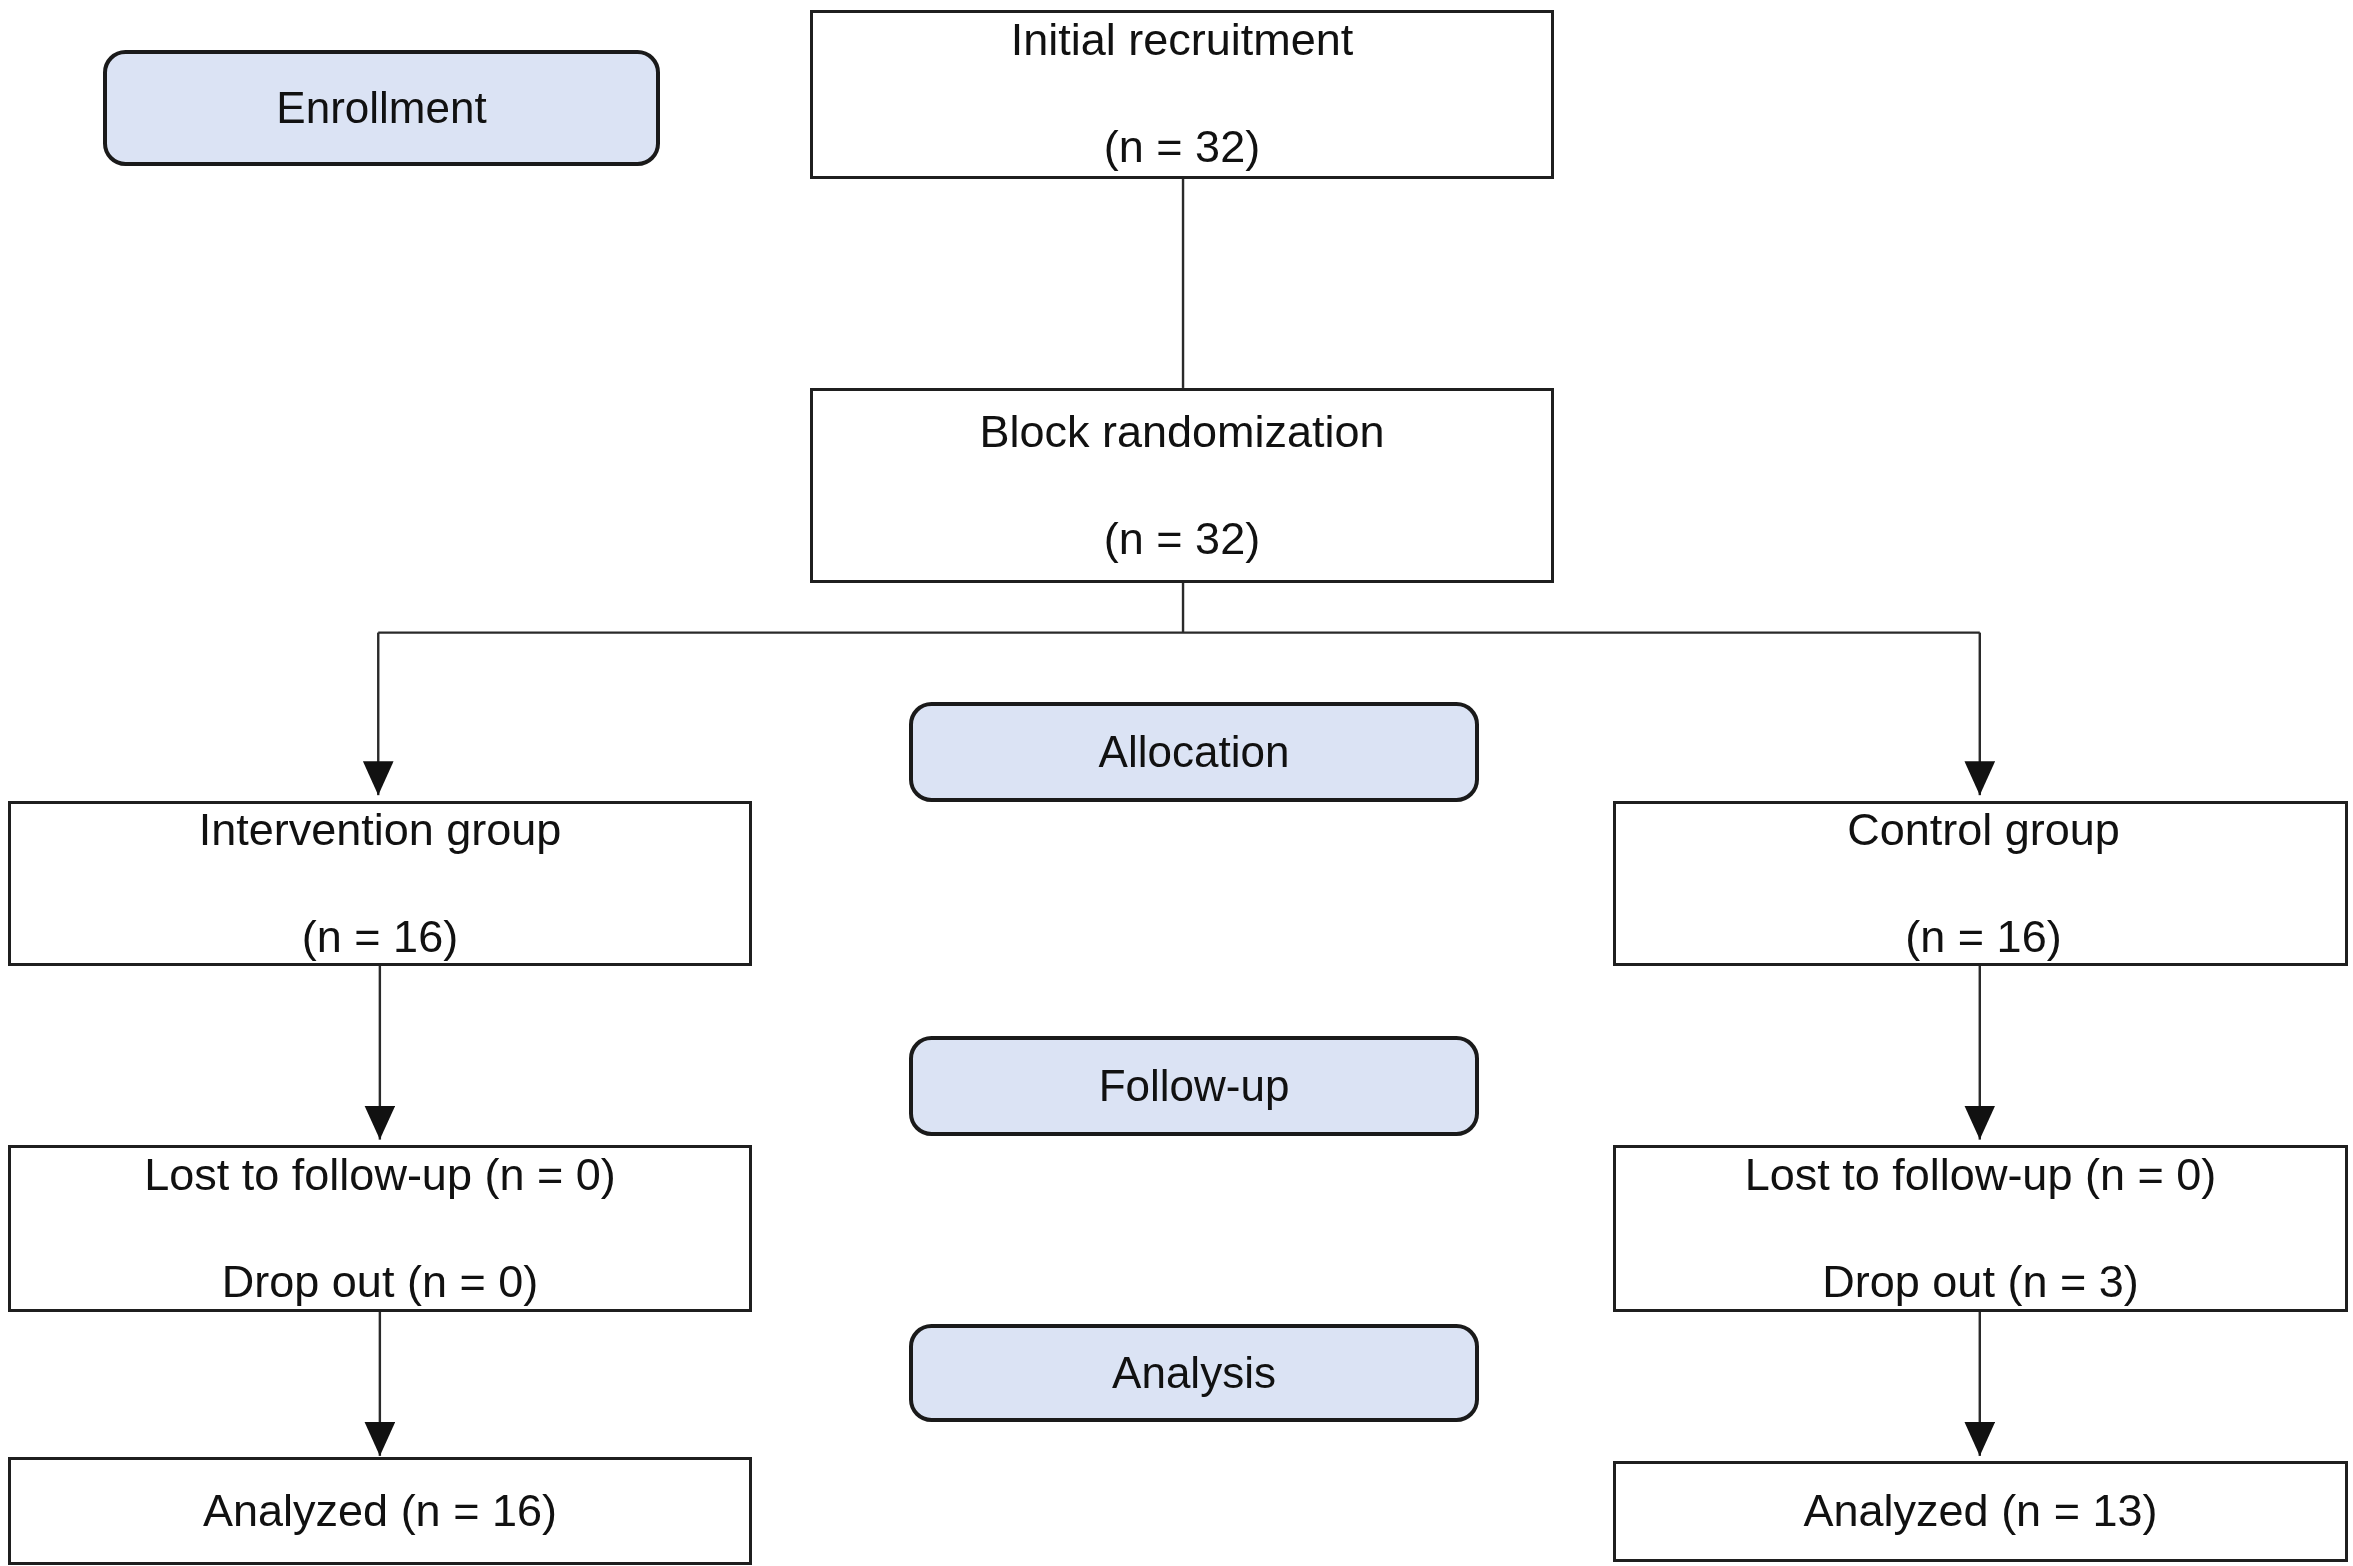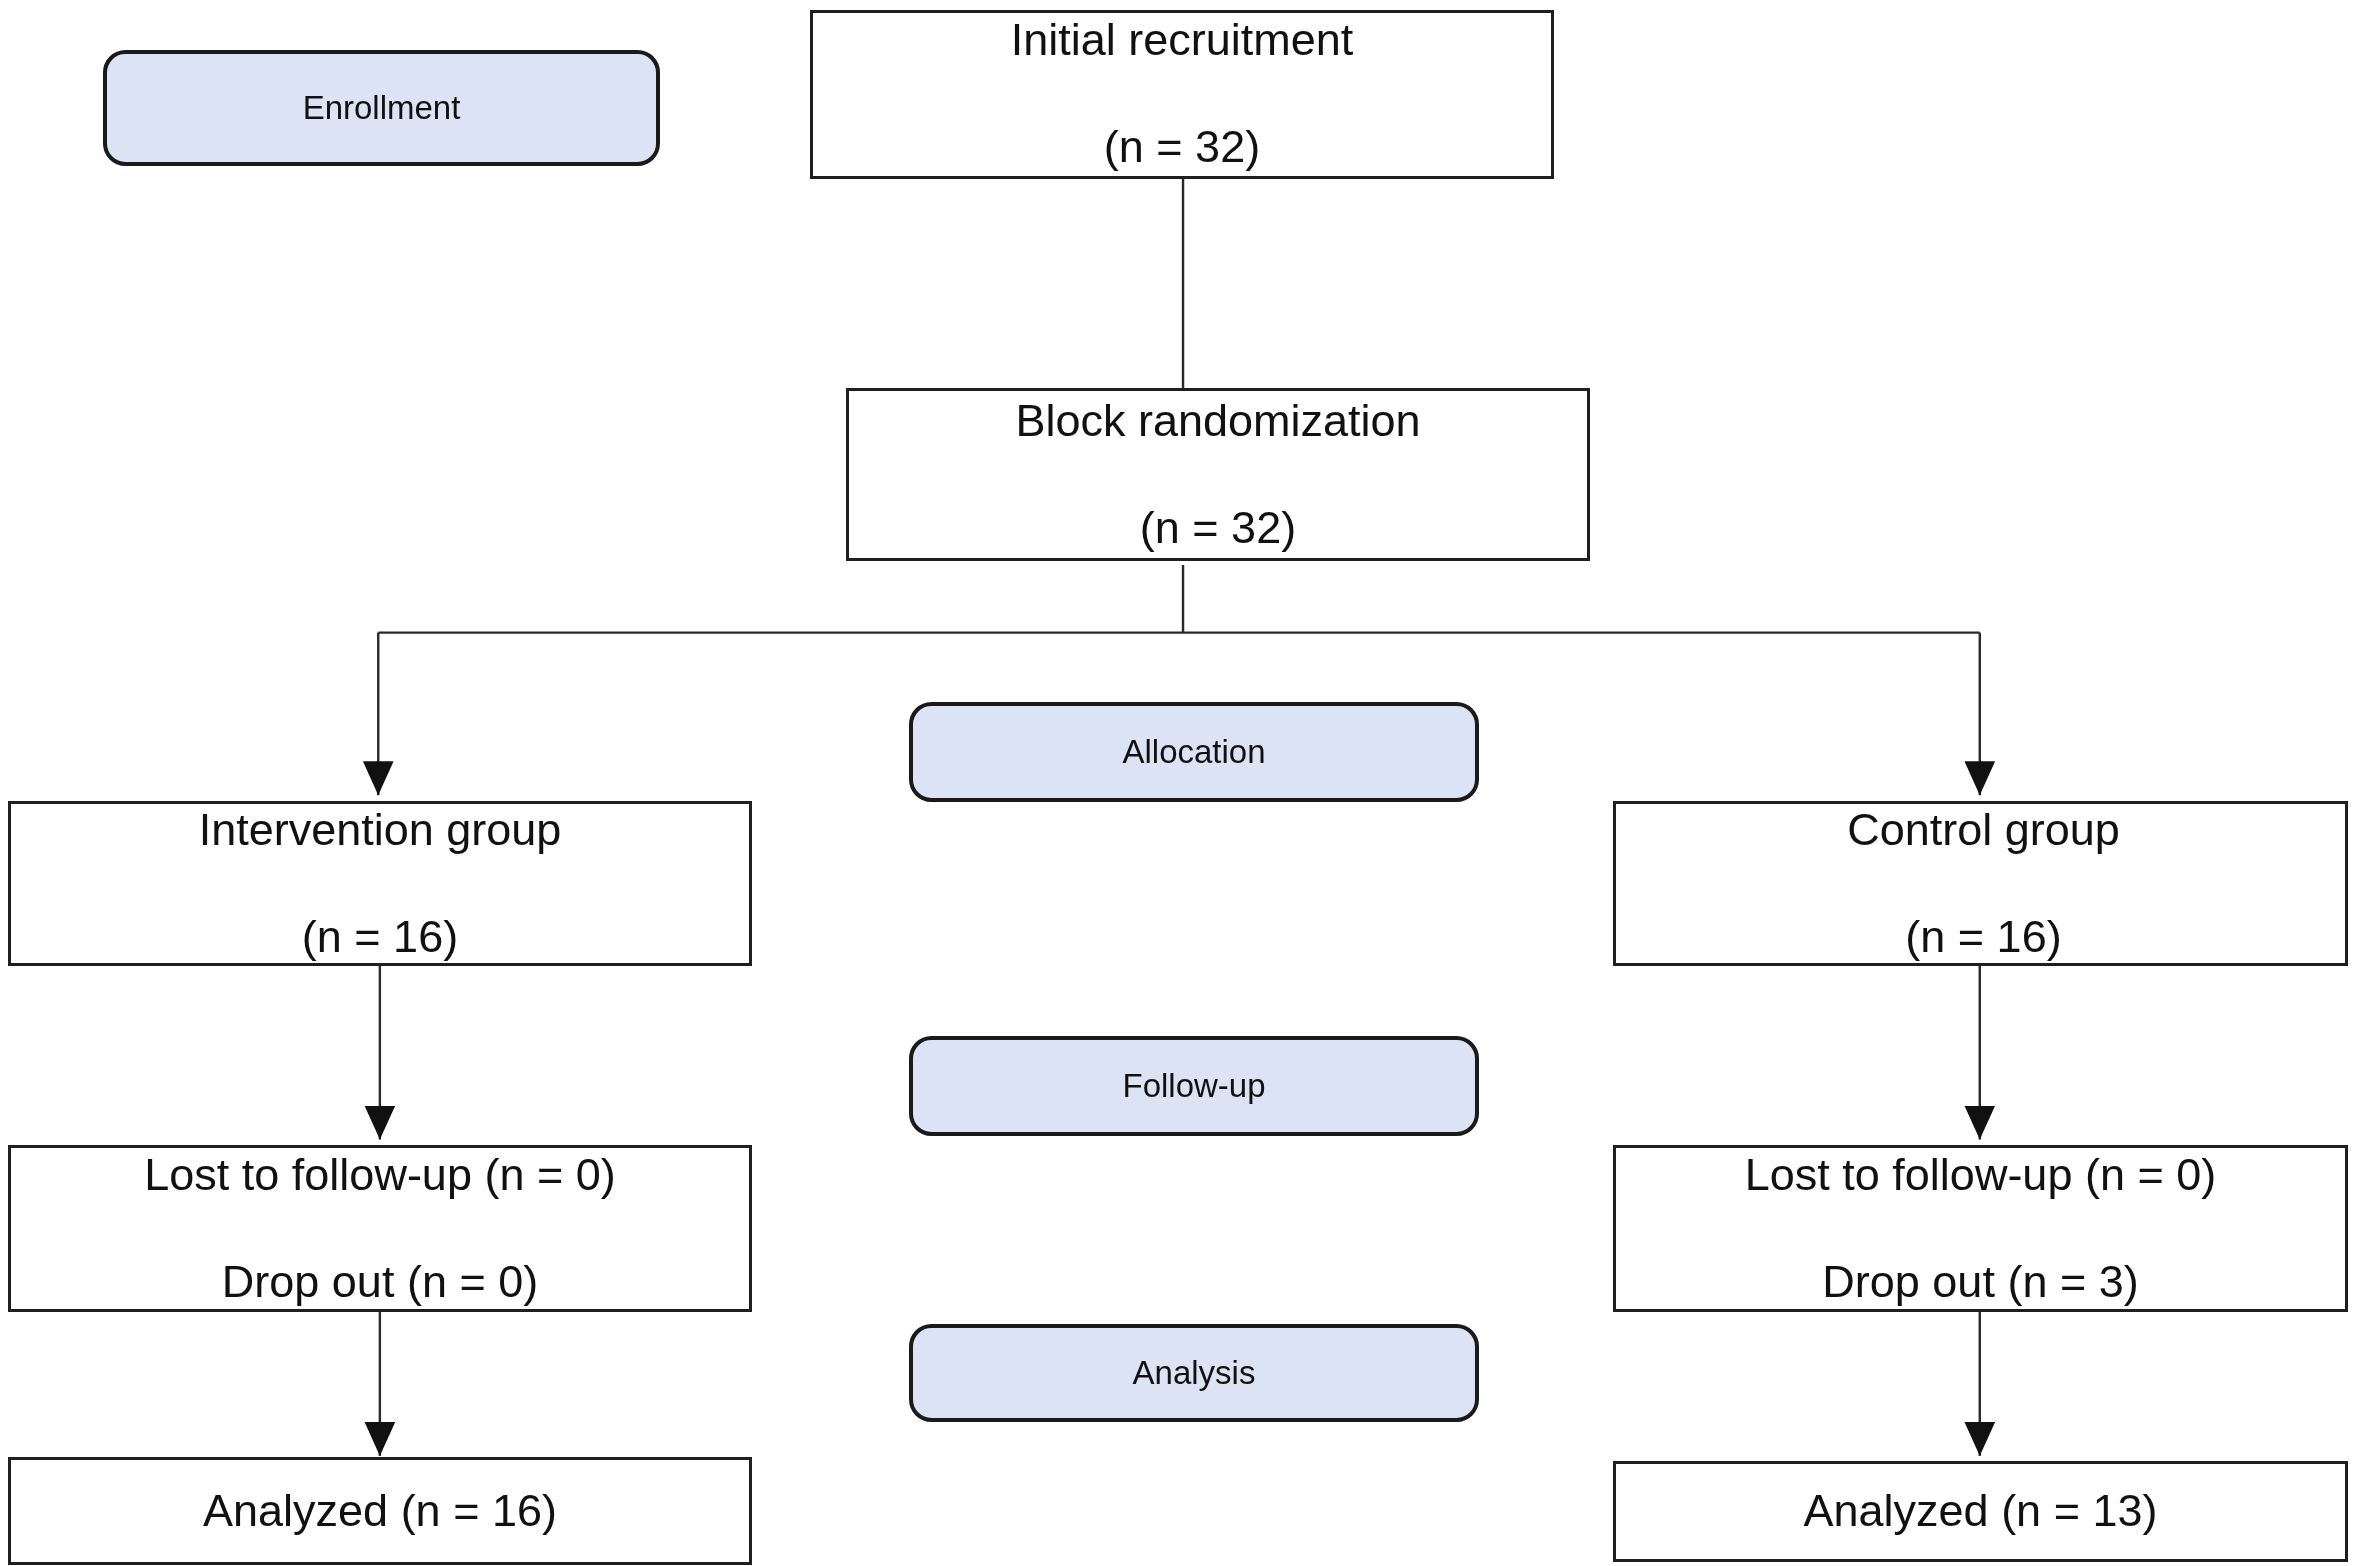--- a/index.html
+++ b/index.html
@@ -42,21 +42,21 @@
   .stage{
     position:absolute;
     display:flex;
     align-items:center;
     justify-content:center;
     text-align:center;
     box-sizing:border-box;
     background:var(--stage-fill);
     border:4px solid var(--stage-border);
     border-radius:22.5px;
-    font-size:33px;
+    font-size:44px;
   }
   .node span, .stage span{display:block;}
 </style>
 </head>
 <body>
 
 <div class="canvas">
 
   <svg class="connectors" viewBox="0 0 2925 1947" xmlns="http://www.w3.org/2000/svg" aria-hidden="true">
     <defs>
@@ -86,21 +86,21 @@
   </div>
   <div class="stage" style="left:909px;top:1324px;width:570px;height:98px;">
     <span>Analysis</span>
   </div>
 
   <div class="node" style="left:810px;top:9.7px;width:744px;height:169px;">
     <span>Initial recruitment</span>
     <span>(n = 32)</span>
   </div>
 
-  <div class="node" style="left:810px;top:388px;width:744px;height:173px;margin-left:36px;">
+  <div class="node" style="left:810px;top:388px;width:744px;height:195px;">
     <span>Block randomization</span>
     <span>(n = 32)</span>
   </div>
 
   <div class="node" style="left:8px;top:801px;width:744px;height:165px;">
     <span>Intervention group</span>
     <span>(n = 16)</span>
   </div>
 
   <div class="node" style="left:1613px;top:801px;width:735px;height:165px;padding-left:6px;">

